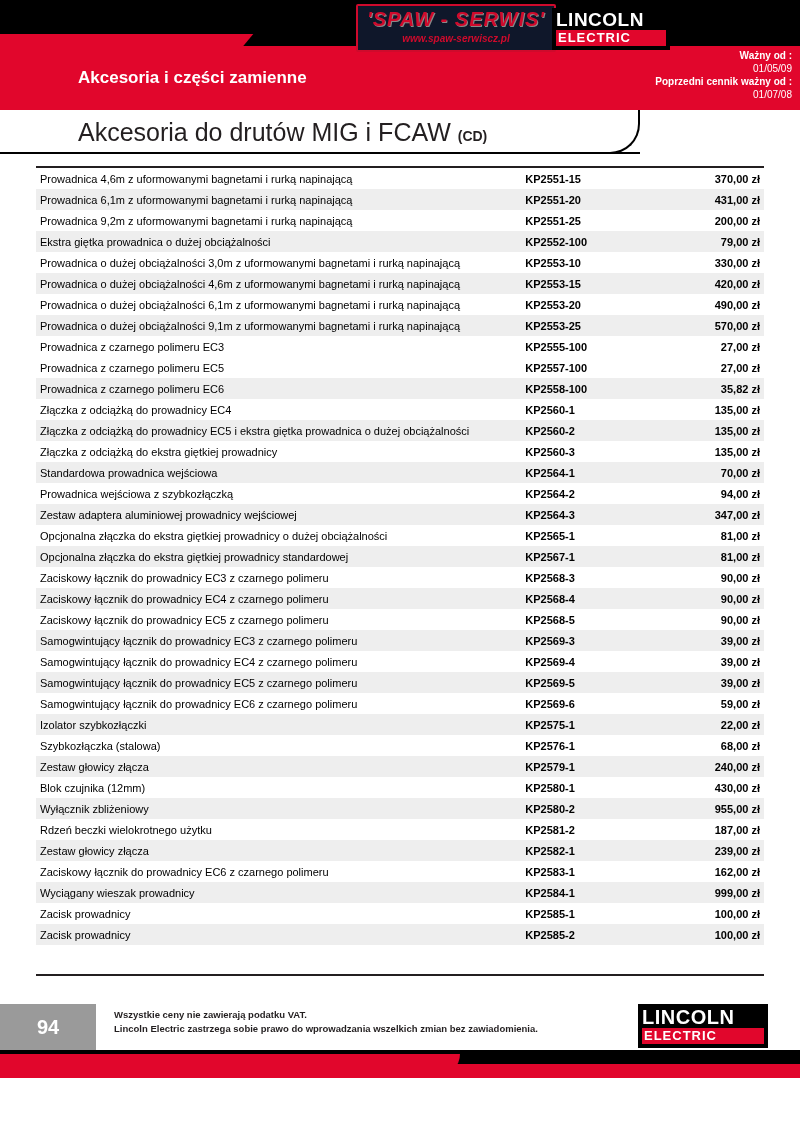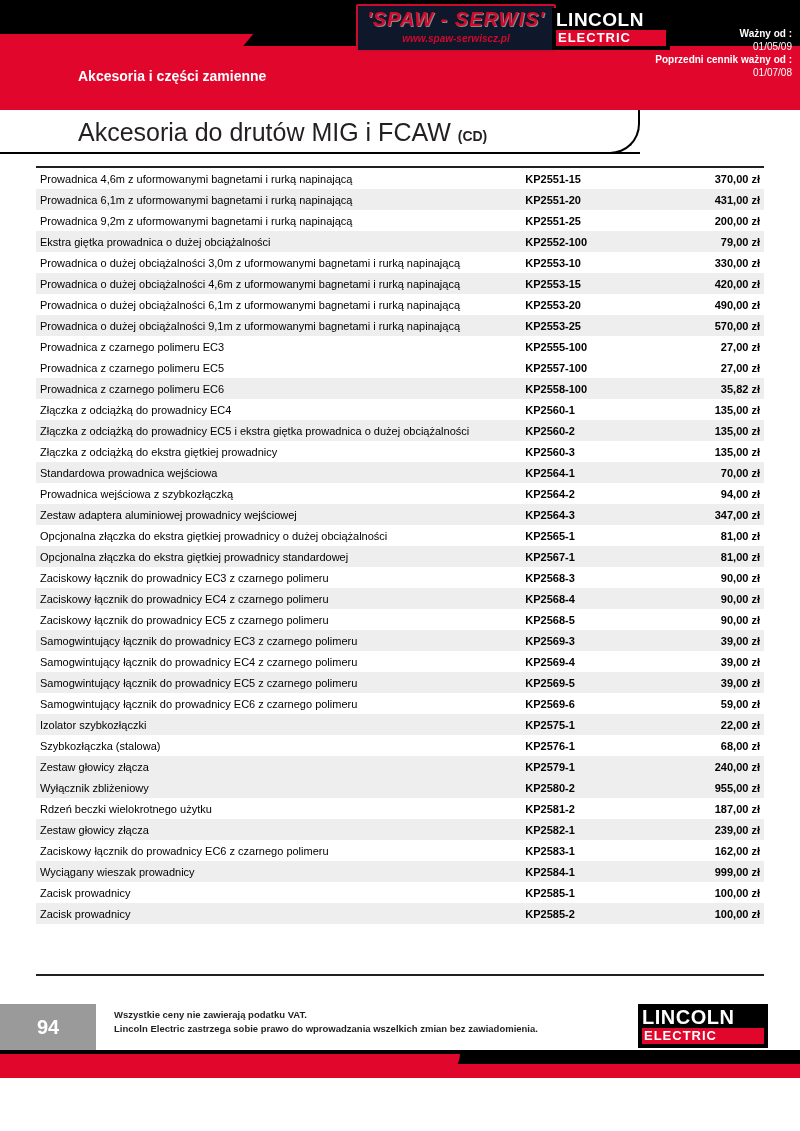--- a/index.html
+++ b/index.html
@@ -95,34 +95,34 @@
     color: #ffffff;
     font-size: 13px;
     font-weight: bold;
     line-height: 16px;
     letter-spacing: 1px;
     padding-left: 2px;
   }
 
   .valid-box {
     position: absolute;
-    right: 8px; top: 27px;
+    right: 8px; top: 49px;
     text-align: right;
     color: #ffffff;
     font-size: 10px;
     font-weight: bold;
     line-height: 13px;
   }
   .valid-box .vnorm { font-weight: normal; }
 
   .hdr-title {
     position: absolute;
     left: 78px; top: 68px;
     color: #ffffff;
-    font-size: 14px;
+    font-size: 17px;
     font-weight: bold;
   }
 
   
   .section-bar {
     position: absolute;
     left: 0; top: 110px;
     width: 640px; height: 44px;
     background: #ffffff;
     border-bottom: 2px solid #000;
@@ -437,20 +437,25 @@
         </tr>
         <tr>
           <td class="c-desc">Szybkozłączka (stalowa)</td>
           <td class="c-code">KP2576-1</td>
           <td class="c-price">68,00 zł</td>
         </tr>
         <tr class="alt">
           <td class="c-desc">Zestaw głowicy złącza</td>
           <td class="c-code">KP2579-1</td>
           <td class="c-price">240,00 zł</td>
+        </tr>
+        <tr>
+          <td class="c-desc">Blok czujnika (12mm)</td>
+          <td class="c-code">KP2580-1</td>
+          <td class="c-price">430,00 zł</td>
         </tr>
         <tr class="alt">
           <td class="c-desc">Wyłącznik zbliżeniowy</td>
           <td class="c-code">KP2580-2</td>
           <td class="c-price">955,00 zł</td>
         </tr>
         <tr>
           <td class="c-desc">Rdzeń beczki wielokrotnego użytku</td>
           <td class="c-code">KP2581-2</td>
           <td class="c-price">187,00 zł</td>

